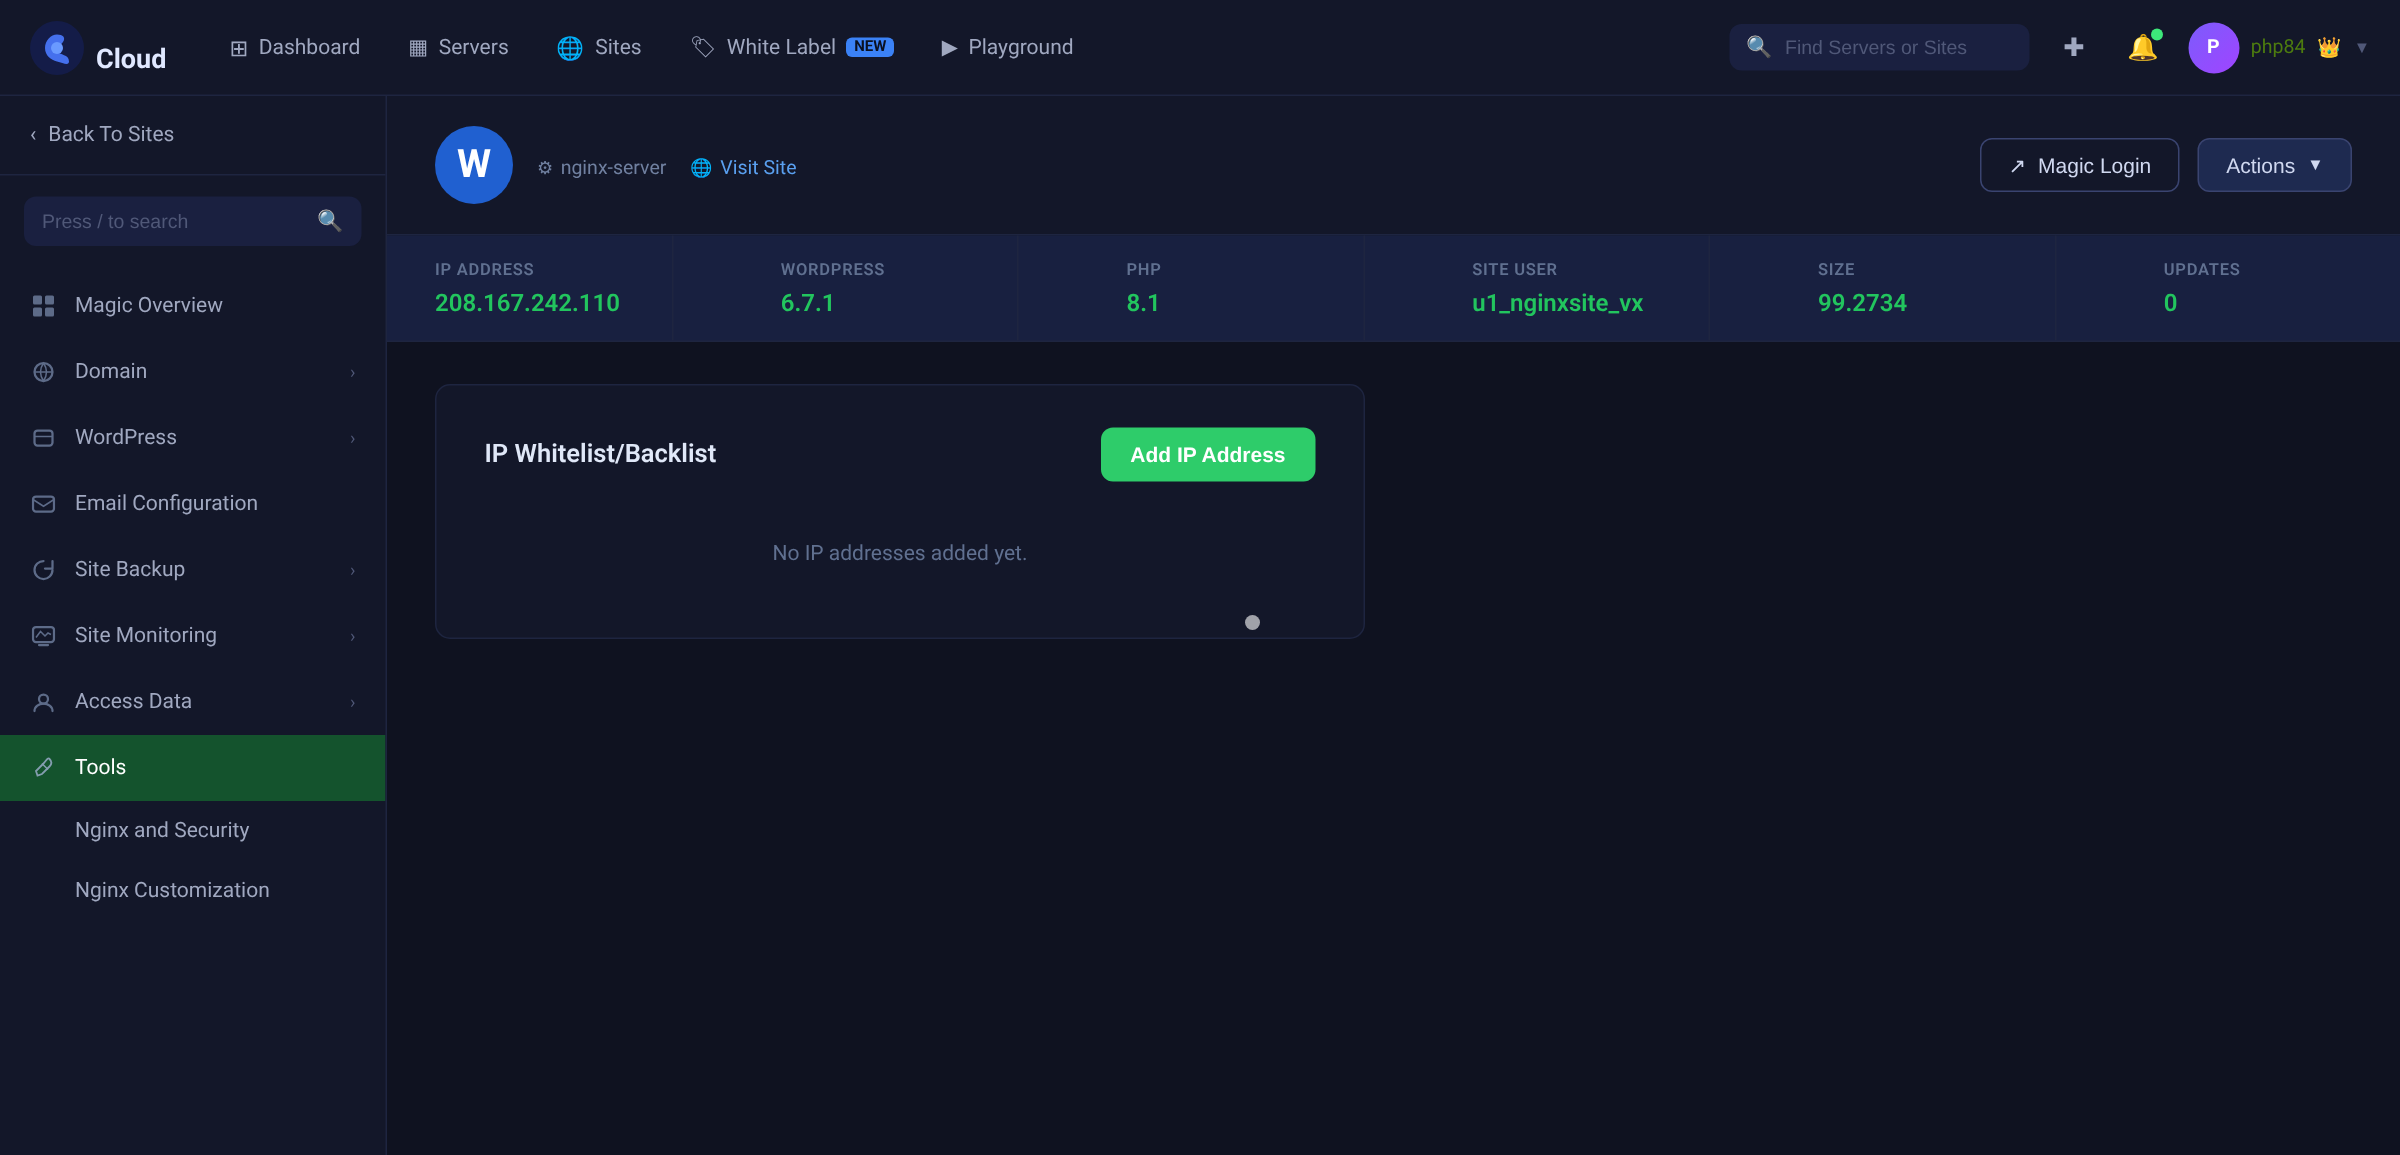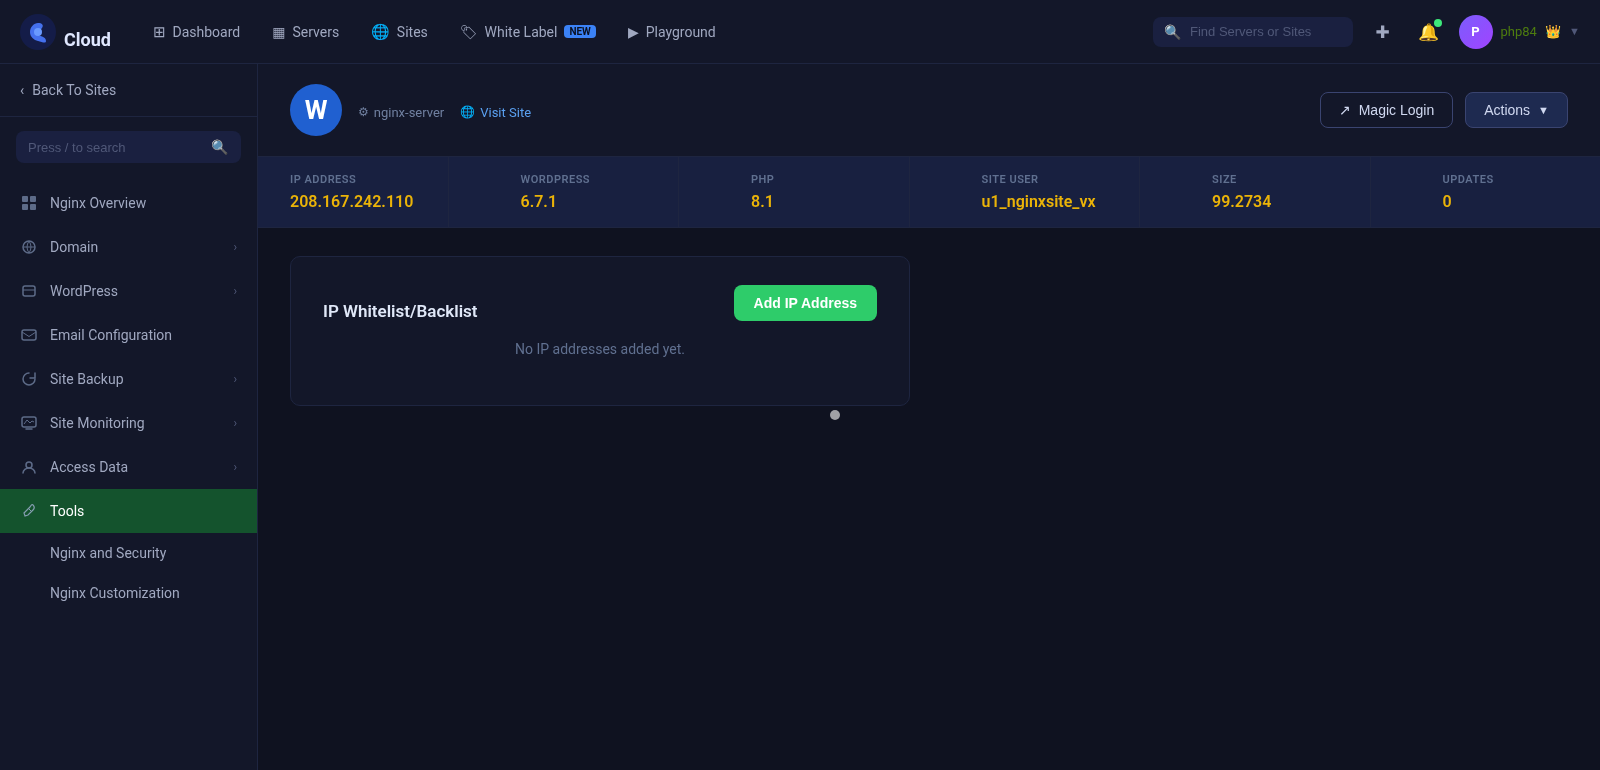--- a/index.html
+++ b/index.html
@@ -325,38 +325,39 @@
       font-size: 11px;
       font-weight: 600;
       color: #607090;
       text-transform: uppercase;
       letter-spacing: 0.5px;
       margin-bottom: 6px;
     }
     .stat-value {
       font-size: 16px;
       font-weight: 600;
-      color: #eab308;
+      color: #22c55e;
     }
 
     
     .content-area {
       padding: 28px 32px;
     }
     .ip-whitelist-card {
       background: #131729;
       border: 1px solid #1e2540;
       border-radius: 10px;
       padding: 28px 32px;
       max-width: 620px;
     }
     .ip-header {
       display: flex;
-      align-items: flex-end;
+      align-items: center;
       justify-content: space-between;
+      margin-bottom: 20px;
     }
     .ip-title {
       font-size: 17px;
       font-weight: 600;
       color: #e0e8f8;
     }
     .btn-add-ip {
       background: #2ecc6a;
       color: #fff;
       border: none;
@@ -470,21 +471,21 @@
 
       <div class="sidebar-item">
         <span class="sidebar-item-icon">
           <svg width="16" height="16" viewBox="0 0 16 16" fill="none">
               <rect x="1" y="1" width="6" height="6" rx="1" fill="#7080a0"></rect>
               <rect x="9" y="1" width="6" height="6" rx="1" fill="#7080a0"></rect>
               <rect x="1" y="9" width="6" height="6" rx="1" fill="#7080a0"></rect>
               <rect x="9" y="9" width="6" height="6" rx="1" fill="#7080a0"></rect>
             </svg>
         </span>
-        <span>Nginx Overview</span>
+        <span>Magic Overview</span>
       </div>
 
       <div class="sidebar-item">
         <span class="sidebar-item-icon">
           <svg width="16" height="16" viewBox="0 0 16 16" fill="none">
               <circle cx="8" cy="8" r="6" stroke="#7080a0" stroke-width="1.5" fill="none"></circle>
               <path d="M8 2 Q12 8 8 14 Q4 8 8 2Z" stroke="#7080a0" stroke-width="1" fill="none"></path>
               <line x1="2" y1="8" x2="14" y2="8" stroke="#7080a0" stroke-width="1"></line>
             </svg>
         </span>

